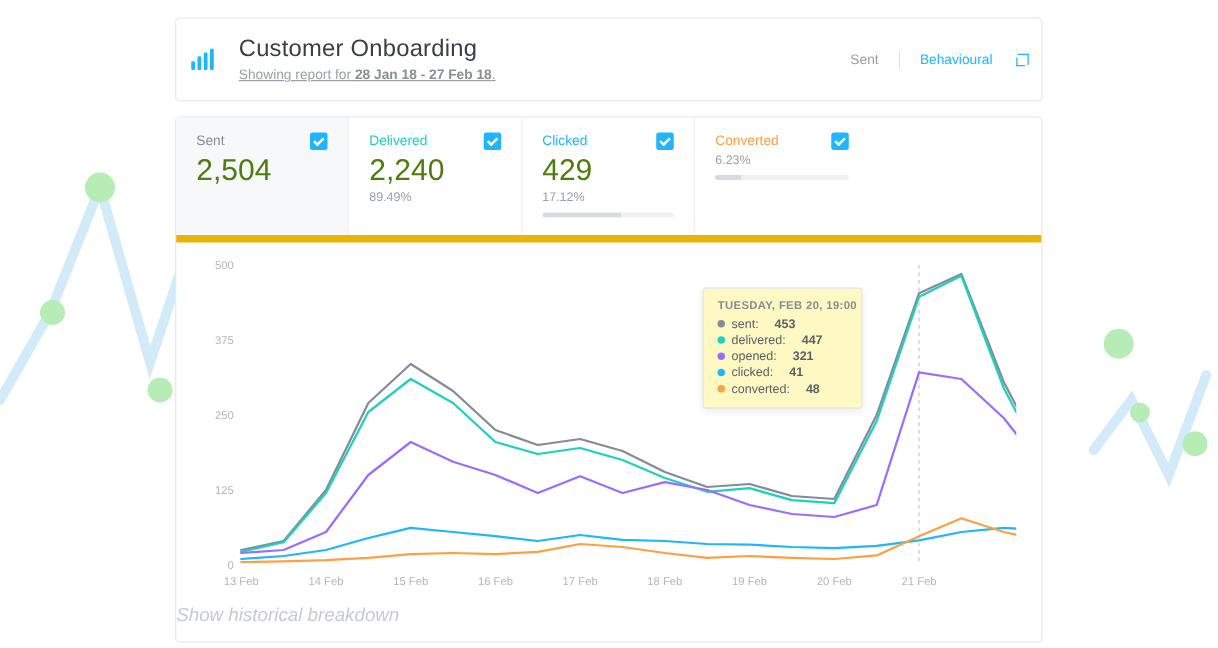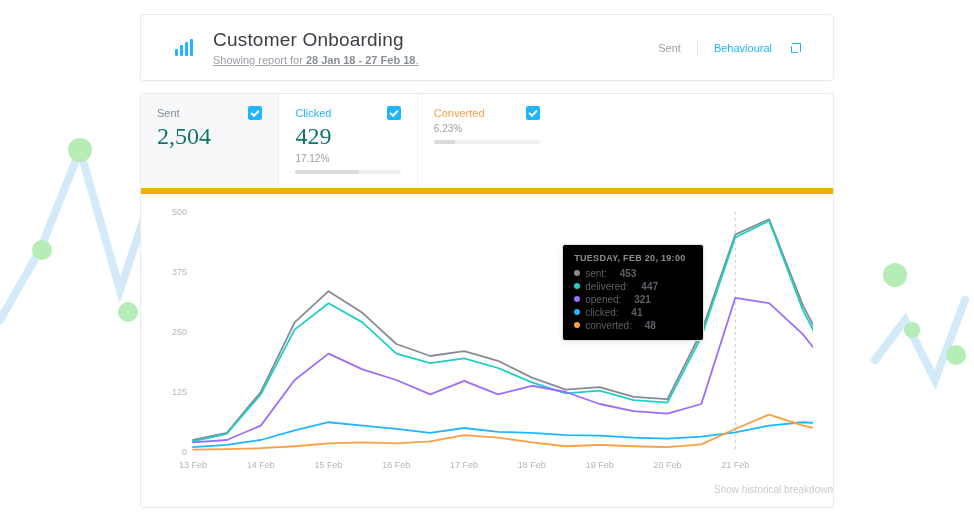--- a/index.html
+++ b/index.html
@@ -1,20 +1,20 @@
 <!DOCTYPE html>
 <html><head>
 <meta charset="utf-8">
 <style>
   * { box-sizing: border-box; margin: 0; padding: 0; }
   html, body { width: 974px; height: 518px; font-family: -apple-system, BlinkMacSystemFont, "Segoe UI", Helvetica, Arial, sans-serif; background: #fff; overflow: hidden; }
   .bg-deco { position: absolute; inset: 0; z-index: 0; }
   .wrap { position: relative; z-index: 1; padding: 14px 140px 0 140px; }
   .card { background: #fff; border: 1px solid #e8eaed; border-radius: 4px; box-shadow: 0 1px 2px rgba(0,0,0,0.02); }
-  .header-card { display: flex; align-items: center; padding: 14px 32px; gap: 18px; }
+  .header-card { display: flex; align-items: center; padding: 14px 10px; gap: 18px; }
   .header-icon svg { display: block; }
   .header-text { flex: 1; }
   .title { font-size: 19px; font-weight: 400; color: #3a3f45; letter-spacing: 0.2px; }
   .subtitle { font-size: 11px; color: #9aa0a6; margin-top: 3px; text-decoration: underline; }
   .subtitle b { color: #8a8f95; font-weight: 600; }
   .header-right { display: flex; align-items: center; gap: 16px; font-size: 11px; }
   .live { color: #9aa0a6; }
   .divider { width: 1px; height: 14px; background: #e0e3e7; }
   .behavioural { color: #1fb6ff; font-weight: 500; display: flex; align-items: center; gap: 20px; cursor: pointer; }
   .ext-icon { width: 9px; height: 9px; border: 1.5px solid #1fb6ff; border-left: none; border-bottom: none; position: relative; }
@@ -22,40 +22,40 @@
 
   .main-card { margin-top: 12px; padding: 0; }
   .stats-row { display: grid; grid-template-columns: repeat(5, 1fr); border-bottom: 6px solid #eab308; }
   .stat { padding: 12px 16px 14px 16px; border-right: 1px solid #eef0f2; position: relative; }
   .stat:last-child { border-right: none; }
   .stat.selected { background: #f7f8f9; }
   .stat-top { display: flex; justify-content: space-between; align-items: center; margin-bottom: 3px; }
   .stat-label { font-size: 11px; font-weight: 500; }
   .stat-check { width: 14px; height: 14px; border-radius: 2px; background: #1fb6ff; position: relative; cursor: pointer; }
   .stat-check::after { content: ""; position: absolute; left: 3px; top: 4px; width: 6px; height: 3px; border: 2px solid #fff; border-top: none; border-right: none; transform: rotate(-45deg); }
-  .stat-value { font-size: 24px; font-weight: 400; color: #0f766e; line-height: 1.15; font-family: Liberation Serif, serif; }
+  .stat-value { font-size: 24px; font-weight: 400; color: #4d7c0f; line-height: 1.15; }
   .stat-pct { font-size: 10px; color: #9aa0a6; margin-top: 2px; }
   .pbar { margin-top: 6px; height: 4px; background: #eef0f2; border-radius: 2px; overflow: hidden; }
   .pbar-fill { height: 100%; background: #d8dbde; }
 
   .c-sent     { color: #868c93; }
   .c-delivered{ color: #1ecfc3; }
   .c-opened   { color: #9b6dff; }
   .c-clicked  { color: #1fb6ff; }
   .c-converted{ color: #ff9f43; }
 
   .chart-area { position: relative; padding: 10px 20px 4px 28px; }
   .chart-svg { display: block; width: 100%; height: 270px; }
   .y-tick, .x-tick { font-size: 9px; fill: #b2b7bd; }
-  .tooltip { position: absolute; background: #000000; border: 1px solid #e2e5e8; border-radius: 3px; padding: 8px 17px 9px 11px; font-size: 10px; color: #5b6066; box-shadow: 0 2px 6px rgba(0,0,0,0.07); min-width: 125px; margin-top: 14px; }
+  .tooltip { position: absolute; background: #fef9c3; border: 1px solid #e2e5e8; border-radius: 3px; padding: 8px 3px 9px 11px; font-size: 10px; color: #5b6066; box-shadow: 0 2px 6px rgba(0,0,0,0.07); min-width: 125px; }
   .tooltip-title { font-size: 9px; font-weight: 700; color: #888d93; letter-spacing: 0.3px; margin-bottom: 5px; }
   .tooltip-row { display: flex; align-items: center; gap: 5px; margin-top: 2px; }
   .dot { width: 6px; height: 6px; border-radius: 50%; }
   .tooltip-row b { font-weight: 700; }
-  .hist-link { text-align: right; font-size: 10px; color: #c7cbd0; padding: 6px 0 12px; cursor: pointer; }
+  .hist-link { text-align: left; font-size: 15px; color: #c7cbd0; padding: 6px 0 12px; cursor: pointer; font-style: italic; }
 </style>
 </head>
 <body>
 
 <svg class="bg-deco" width="974" height="518">
   <g stroke="#d3ebf8" stroke-width="8" fill="none" stroke-linecap="round">
     <polyline points="0,320 40,250 80,150 120,290 150,200"></polyline>
     <polyline points="875,360 905,320 935,380 965,300"></polyline>
   </g>
   <g fill="#b6ecb6">
@@ -97,20 +97,28 @@
 
   <div class="card main-card">
 
     <div class="stats-row">
       <div class="stat selected">
         <div class="stat-top">
           <span class="stat-label c-sent">Sent</span>
           <span class="stat-check"></span>
         </div>
         <div class="stat-value">2,504</div>
+      </div>
+      <div class="stat">
+        <div class="stat-top">
+          <span class="stat-label c-delivered">Delivered</span>
+          <span class="stat-check"></span>
+        </div>
+        <div class="stat-value">2,240</div>
+        <div class="stat-pct">89.49%</div>
       </div>
       <div class="stat">
         <div class="stat-top">
           <span class="stat-label c-clicked">Clicked</span>
           <span class="stat-check"></span>
         </div>
         <div class="stat-value">429</div>
         <div class="stat-pct">17.12%</div>
         <div class="pbar">
             <div class="pbar-fill" style="width:60%"></div>

